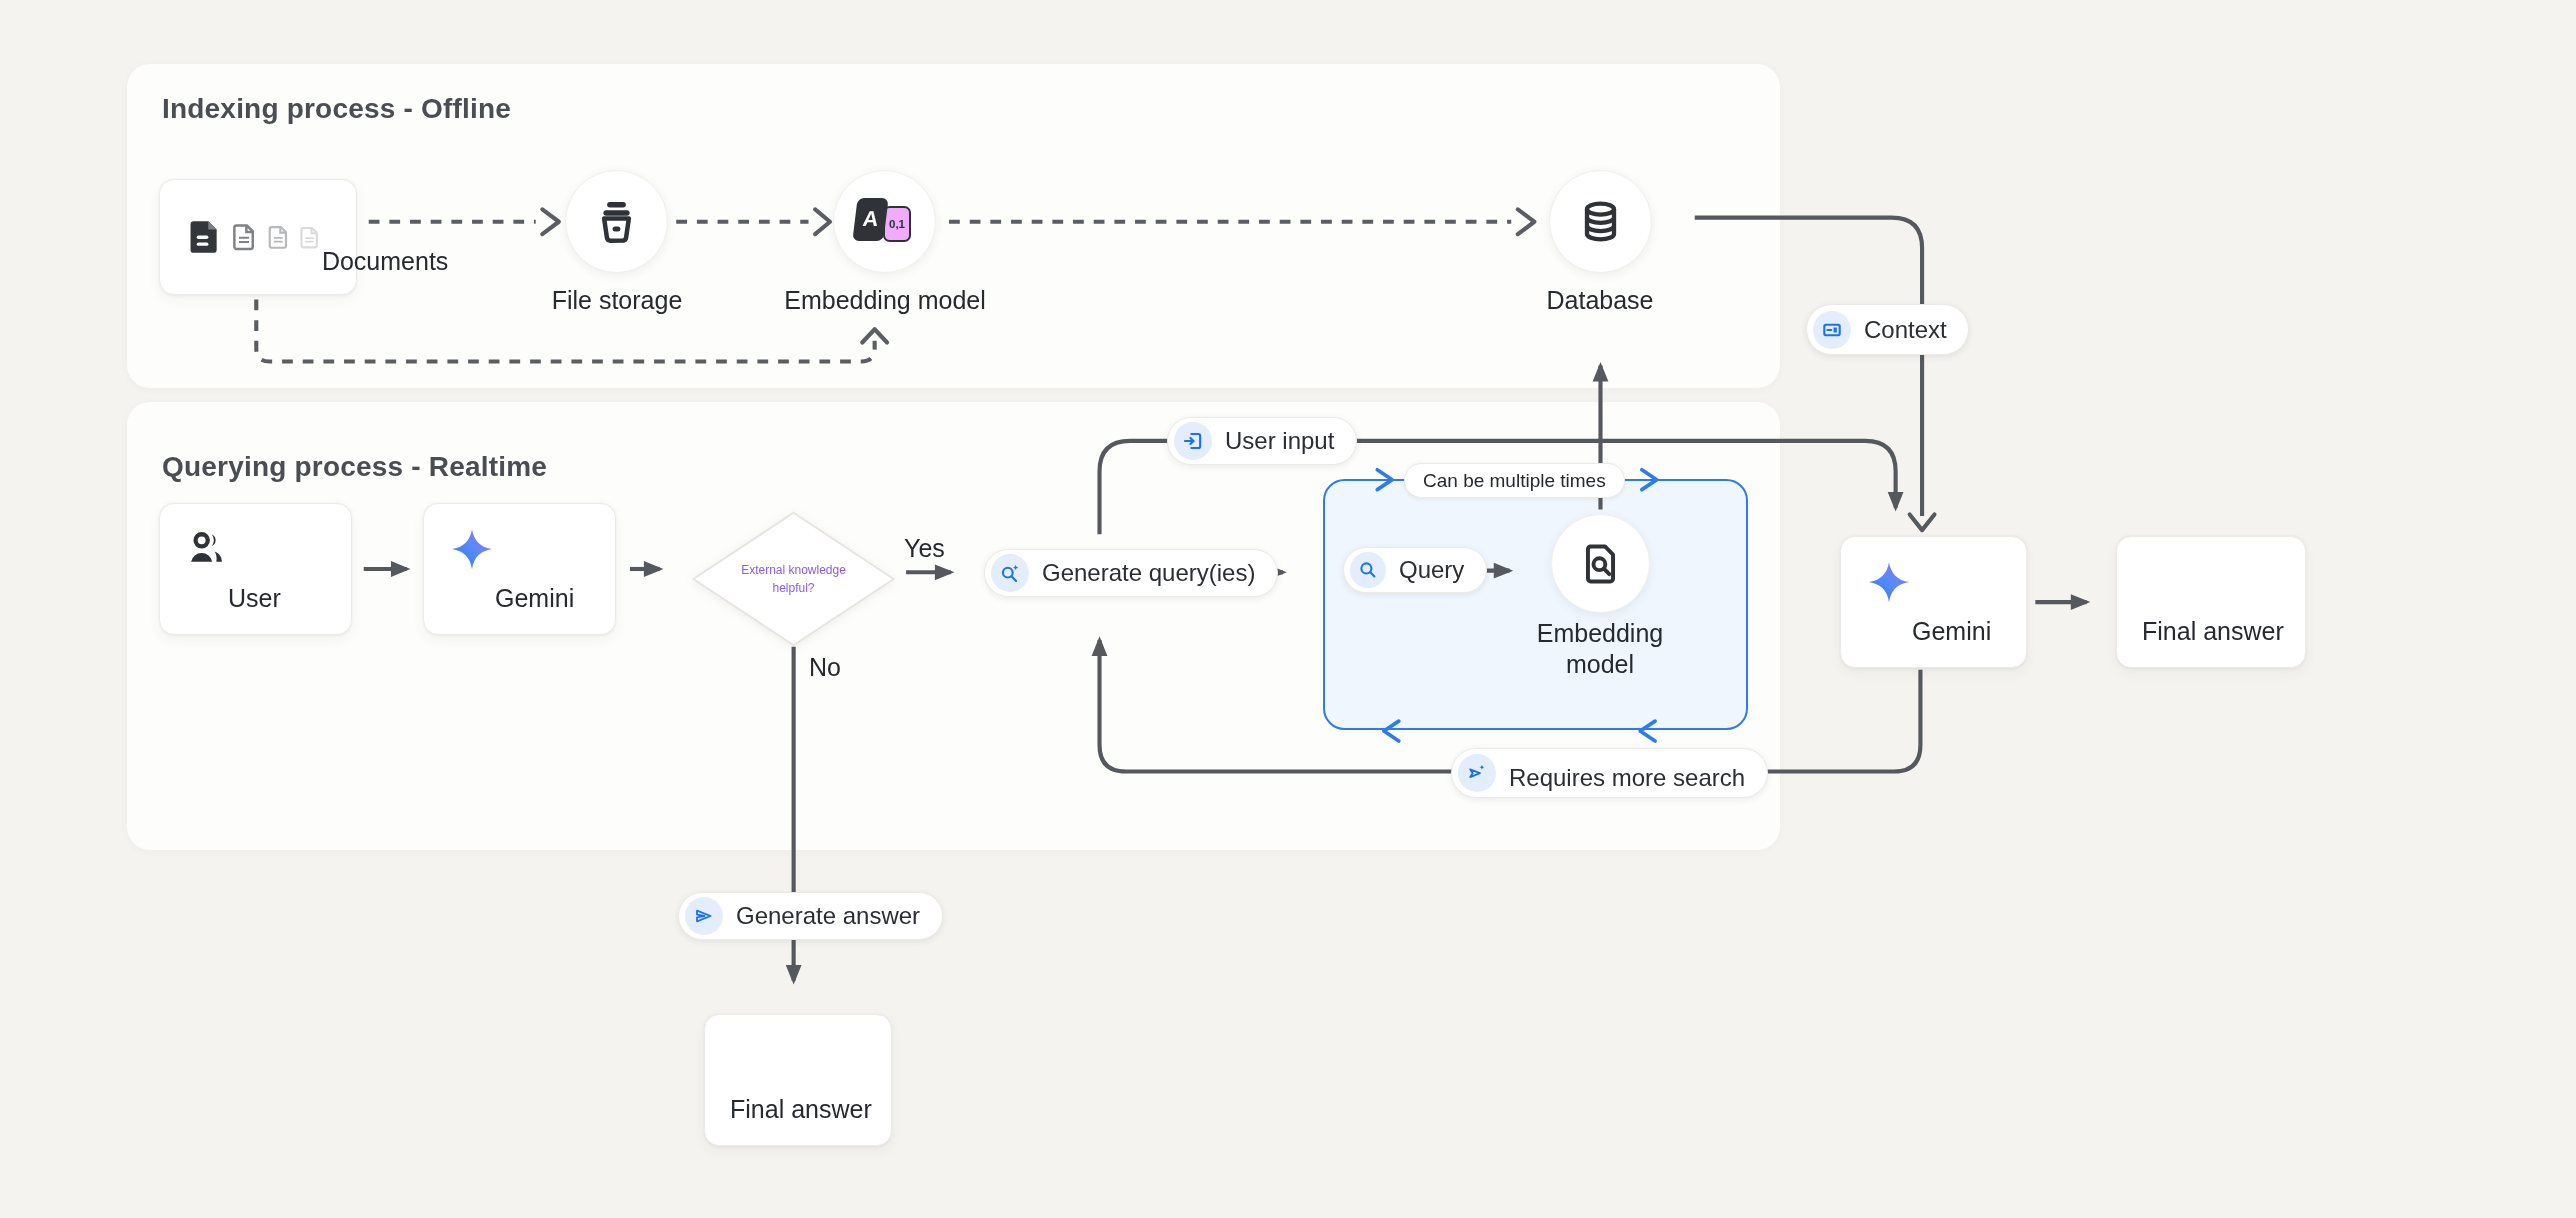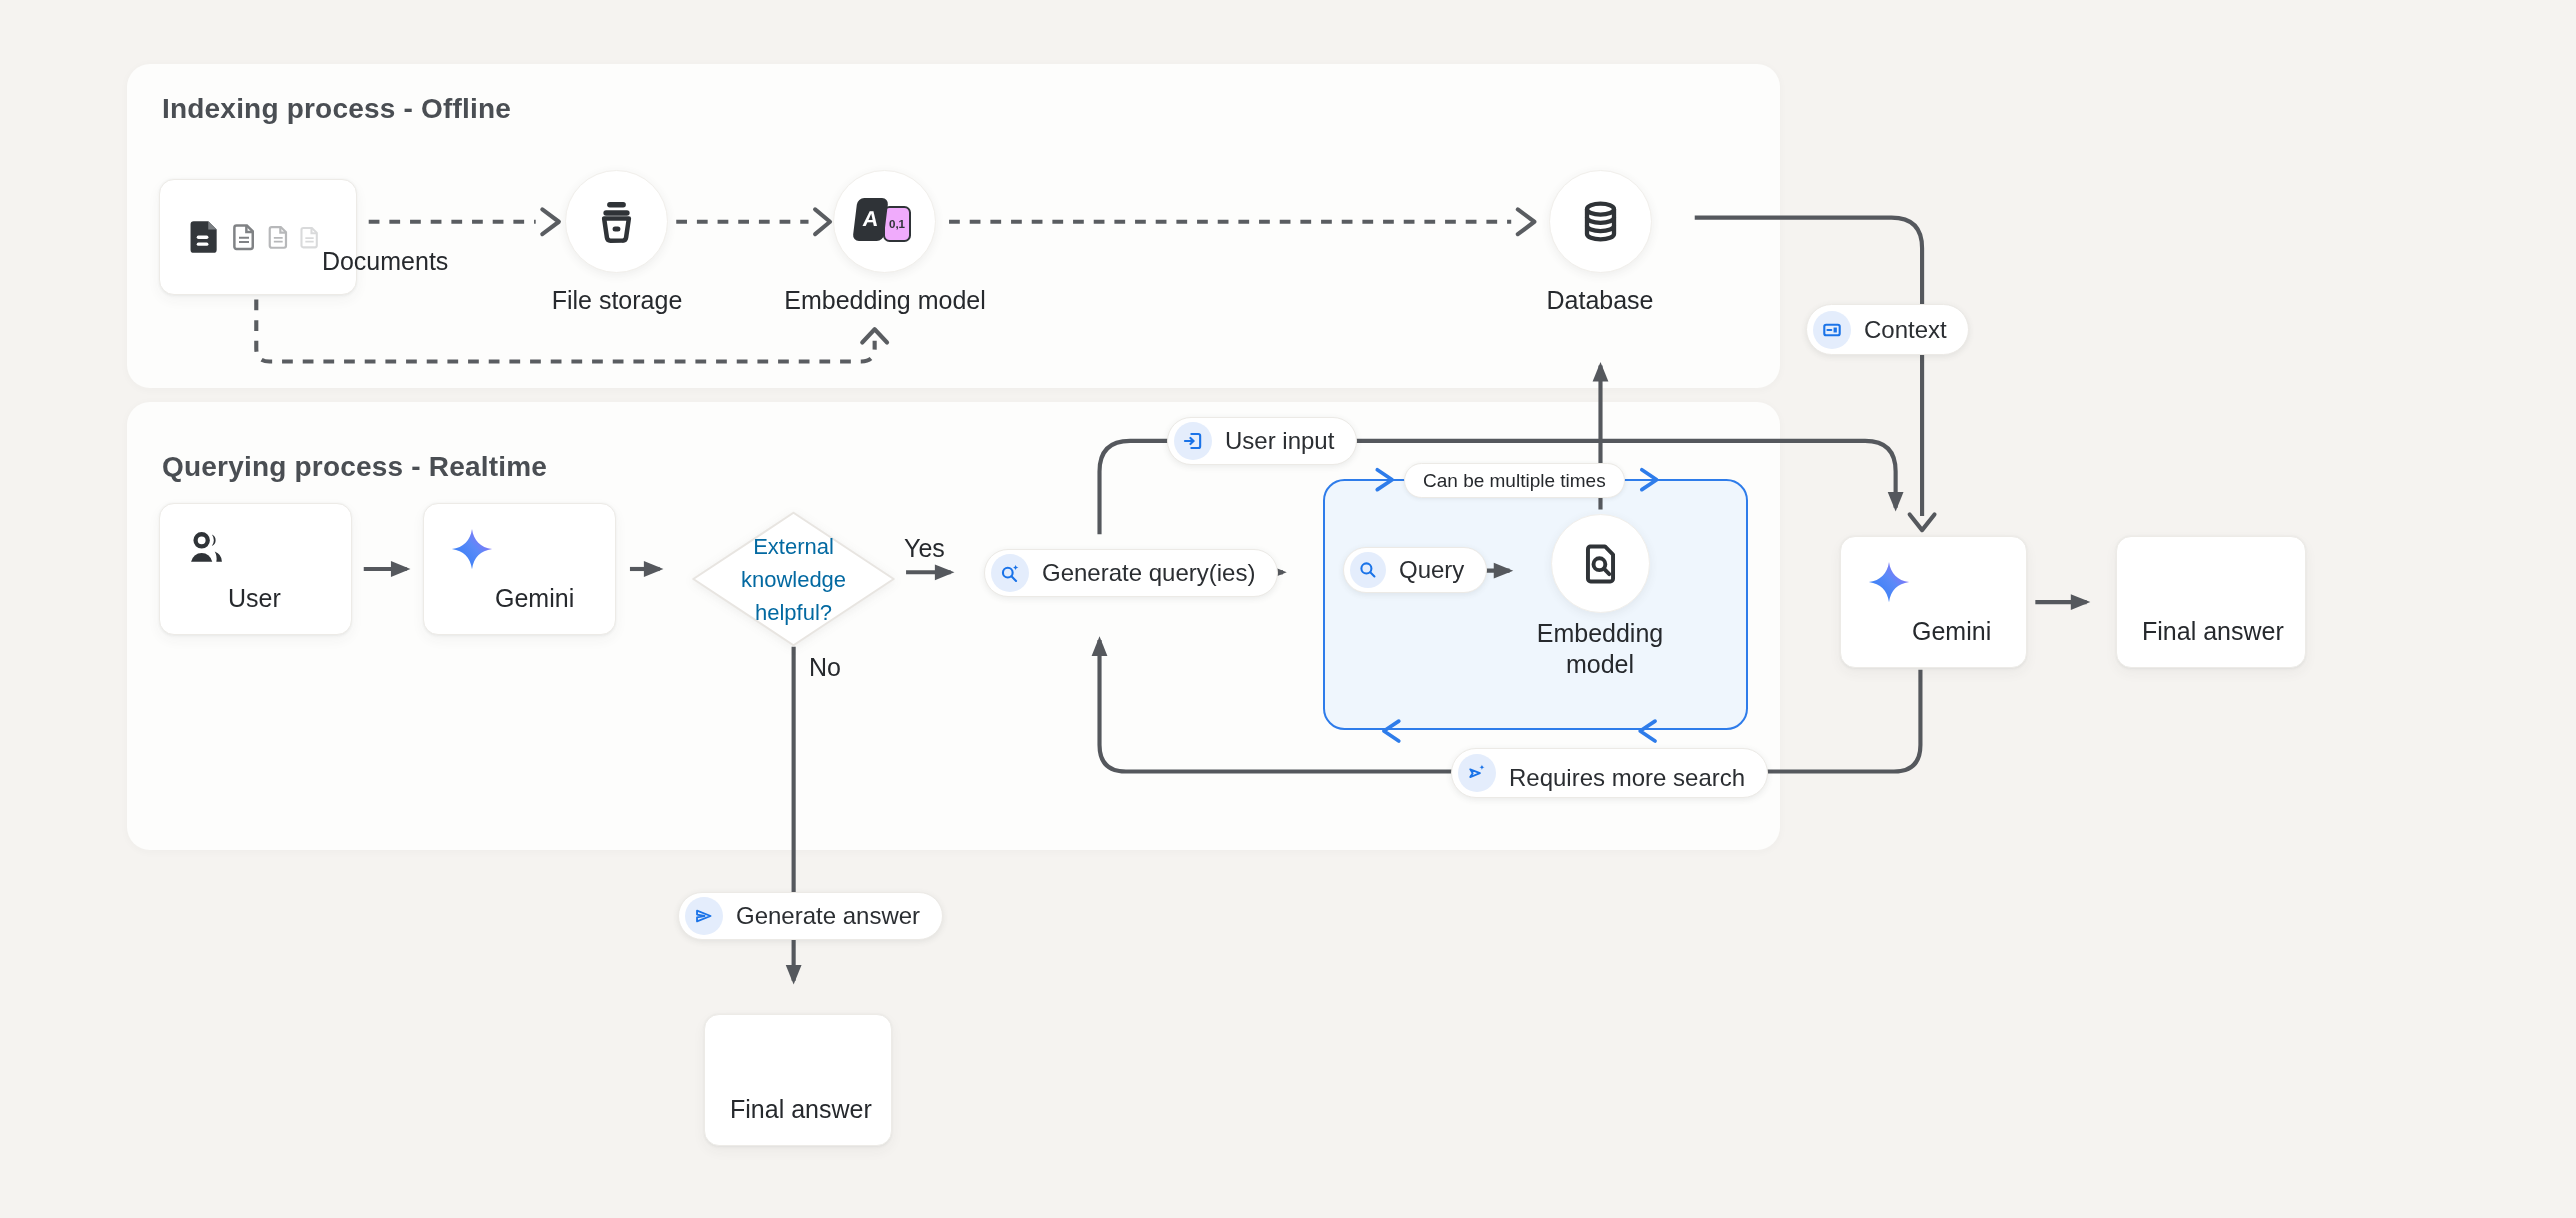--- a/index.html
+++ b/index.html
@@ -25,21 +25,21 @@
           box-shadow:0 1.7px 6.6px rgba(60,64,67,.10); display:inline-flex; align-items:center;
           gap:13.2px; padding:5px 21.5px 5px 5.8px; z-index:7; }
   .pill .pill-label { font-size:24px; color:#2b2e32; white-space:nowrap; }
   .chip { width:38px; height:38px; border-radius:50%; background:#e4edfc; display:flex; align-items:center; justify-content:center; flex:0 0 auto; }
   .pill.plain { padding:5px 18px; }
   .pill.small { box-shadow:0 0.8px 4.1px rgba(60,64,67,.10); }
   .pill.small .pill-label { font-size:19px; color:#26292d; }
 
   .diamond-wrap { position:absolute; z-index:6; }
   .diamond-text { position:absolute; left:50%; top:50%; transform:translate(-50%,-50%); width:149px;
-                  text-align:center; font-size:22px; line-height:1.5; color:#0369a1; }
+                  text-align:center; font-size:12px; line-height:1.5; color:#8b5cf6; }
 
   .blue-box { position:absolute; border:2.5px solid #2e7cea; background:#eff6fd; border-radius:21.5px; z-index:4; }
 
   .edge-label { position:absolute; font-size:25px; color:#26292d; font-weight:500; z-index:6; }
 
   .em-compose { position:relative; width:63px; height:48px; }
   .em-01 { position:absolute; left:30px; top:8.3px; width:28px; height:36px; background:#f0abfc; border:2.5px solid #2f3337; border-radius:6.6px;
            display:flex; align-items:center; justify-content:center; font-size:11.6px; font-weight:700; color:#2f3337; }
   .em-a { position:absolute; left:1.7px; top:0; width:31px; height:43px; background:#2f3337; border-radius:6.6px; transform:skewX(-7deg);
           display:flex; align-items:center; justify-content:center; color:#fff; font-size:21.5px; font-weight:700; }

